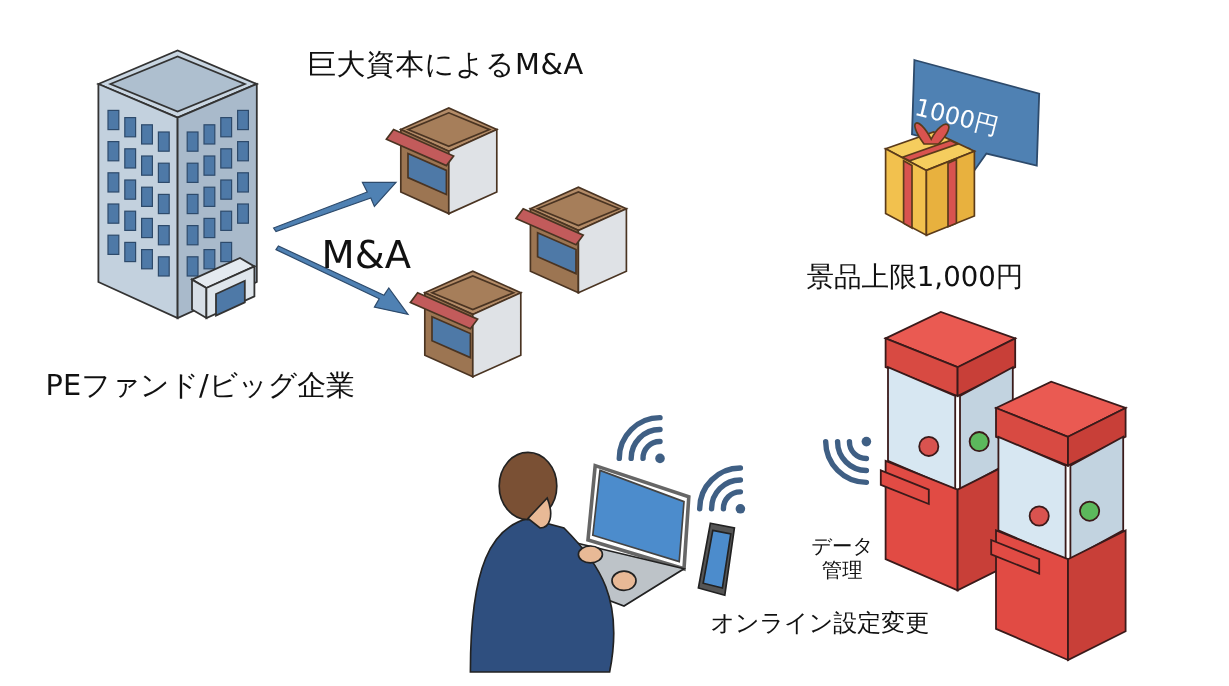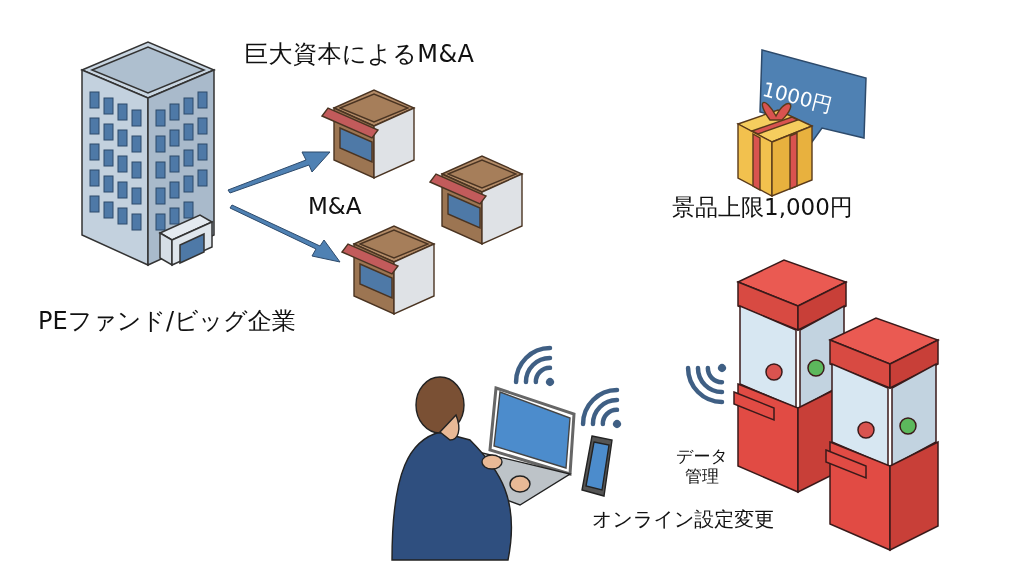--- a/index.html
+++ b/index.html
@@ -1,22 +1,22 @@
 <!DOCTYPE html>
 <html><head>
 <meta charset="utf-8">
 <style>
   html,body{margin:0;padding:0;background:#ffffff;}
   body{width:1024px;height:572px;overflow:hidden;position:relative;font-family:"DejaVu Sans","Liberation Sans",sans-serif;}
   svg{position:absolute;left:0;top:0;}
   .lbl{position:absolute;color:#111;white-space:nowrap;font-family:"DejaVu Sans","Liberation Sans",sans-serif;}
-  .t-ma-big{left:244px;top:38px;font-size:24px;letter-spacing:0.5px;}
-  .t-ma{left:268px;top:193px;font-size:23px;margin-left:40px;}
+  .t-ma-big{left:256px;top:38px;font-size:24px;letter-spacing:0.5px;}
+  .t-ma{left:268px;top:193px;font-size:32px;}
   .t-pe{left:38px;top:280px;font-size:24px;margin-top:25px;}
-  .t-prize{left:672px;top:192px;font-size:23px;text-align:center;}
+  .t-prize{left:672px;top:215px;font-size:23px;text-align:center;}
   .t-price{left:766px;top:76px;font-size:20px;color:#fff;transform:rotate(14deg);transform-origin:left top;}
   .t-data{left:676px;top:446px;font-size:17px;text-align:center;line-height:20px;}
   .t-online{left:592px;top:506px;font-size:20px;}
 </style>
 </head>
 <body>
 
 <svg width="1024" height="572" viewBox="0 0 1024 572">
 
   <g stroke="#333" stroke-width="1.5">

